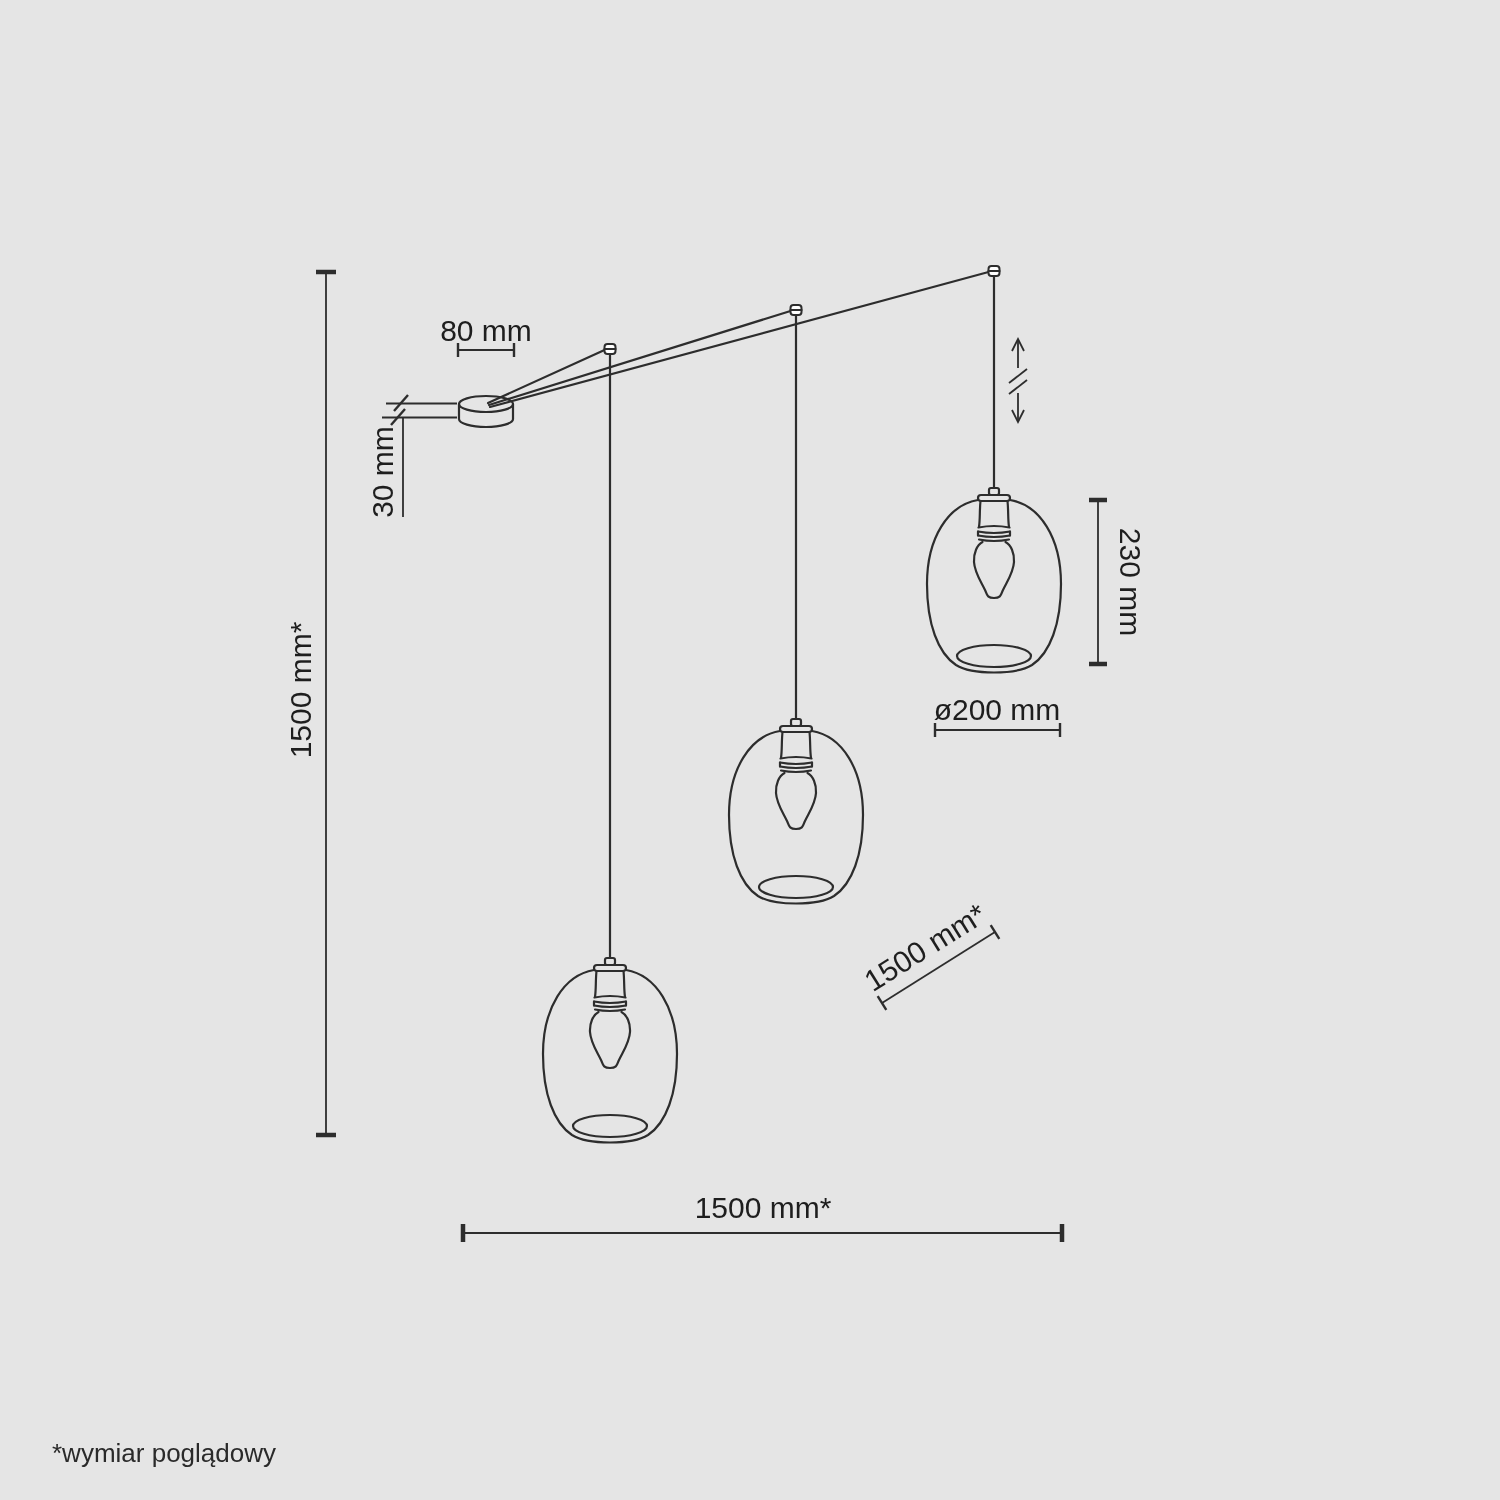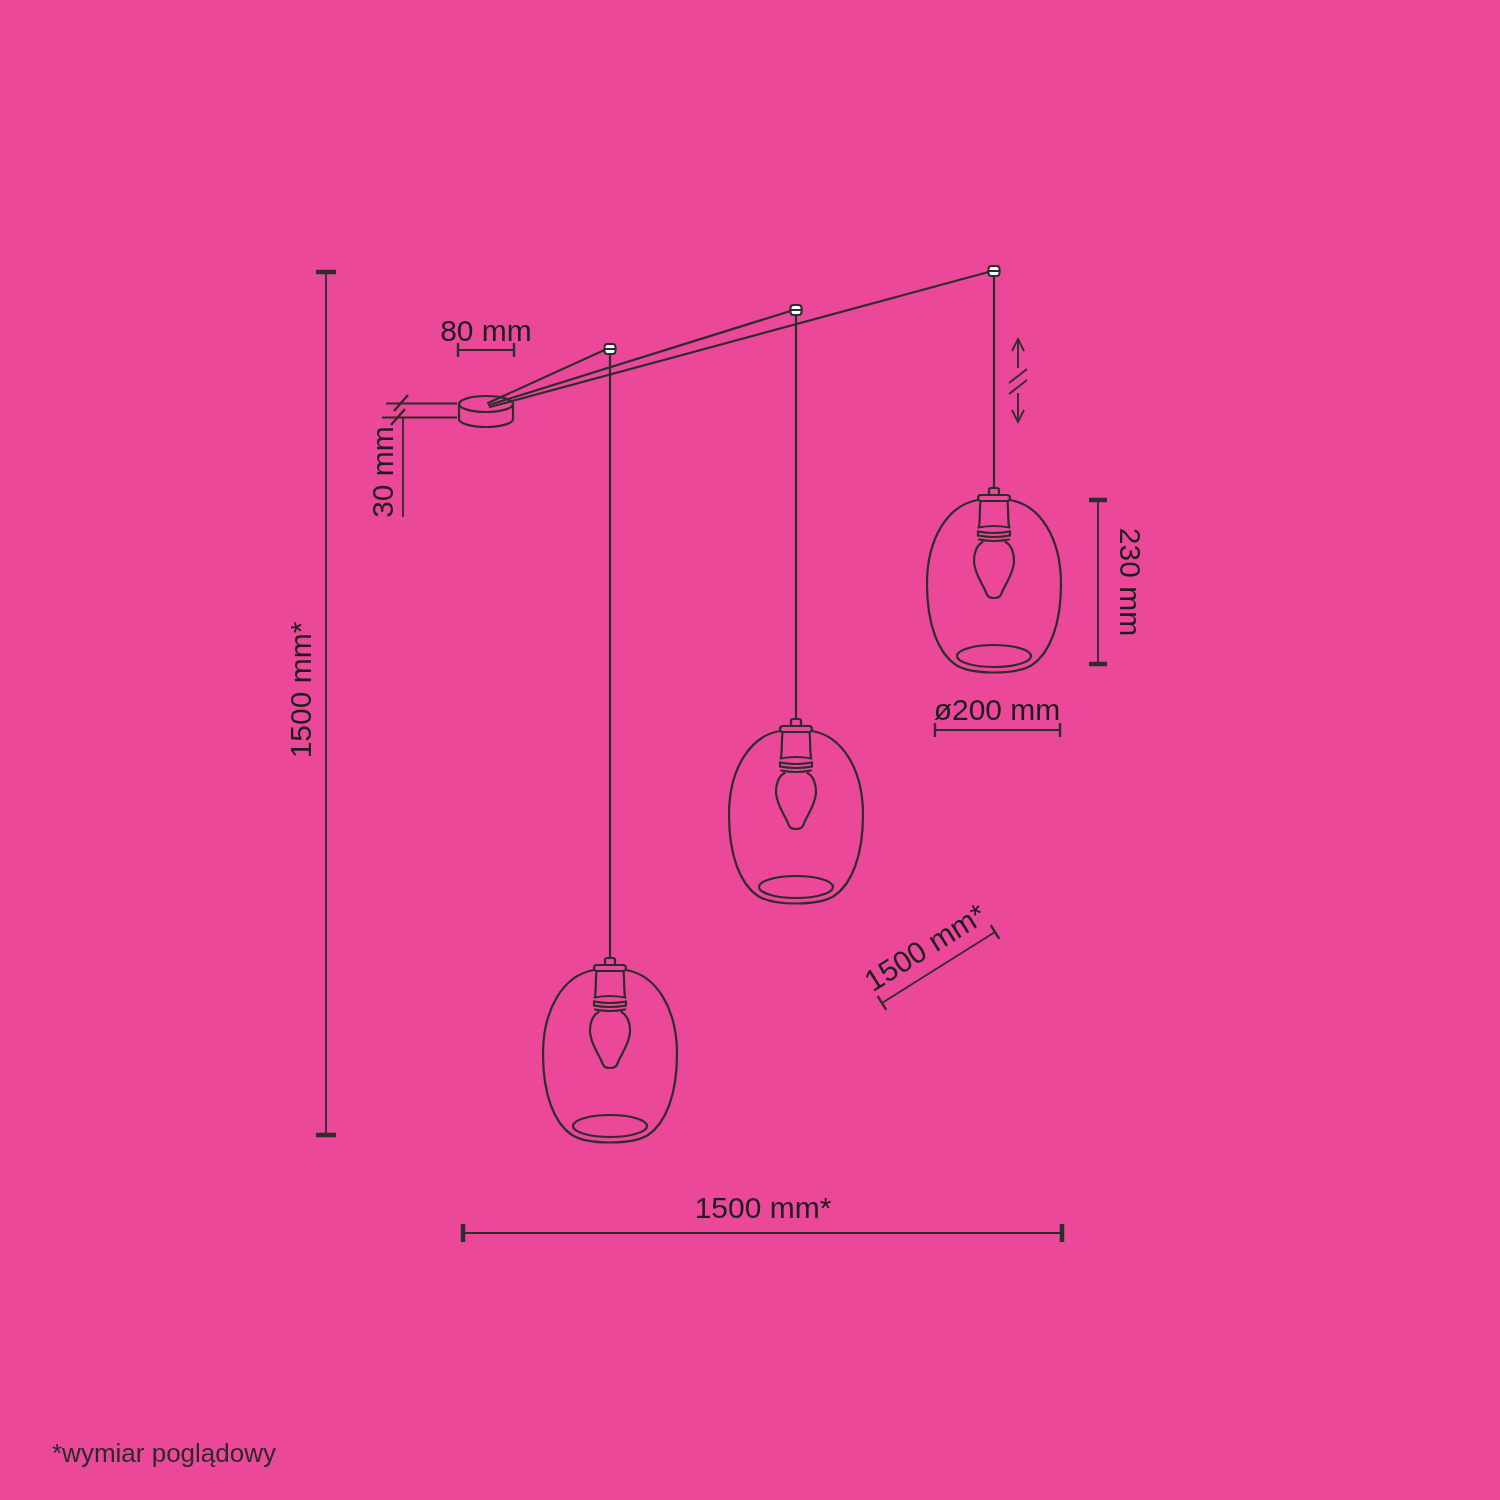--- a/index.html
+++ b/index.html
@@ -4,21 +4,21 @@
 <style>
   html, body {
     margin: 0;
     padding: 0;
     background: #ffffff;
   }
   #canvas {
     position: relative;
     width: 1500px;
     height: 1500px;
-    background: #ec4899;
+    background: #e5e5e5;
     overflow: hidden;
   }
   svg { position: absolute; left: 0; top: 0; }
   
   .s  { stroke: #2d2d2d; fill: none; stroke-width: 2.2; stroke-linecap: round; stroke-linejoin: round; }
   
   .d  { stroke: #2d2d2d; fill: none; stroke-width: 1.8; stroke-linecap: butt; }
   
   .t2 { stroke: #2d2d2d; fill: none; stroke-width: 2.4; }
   

